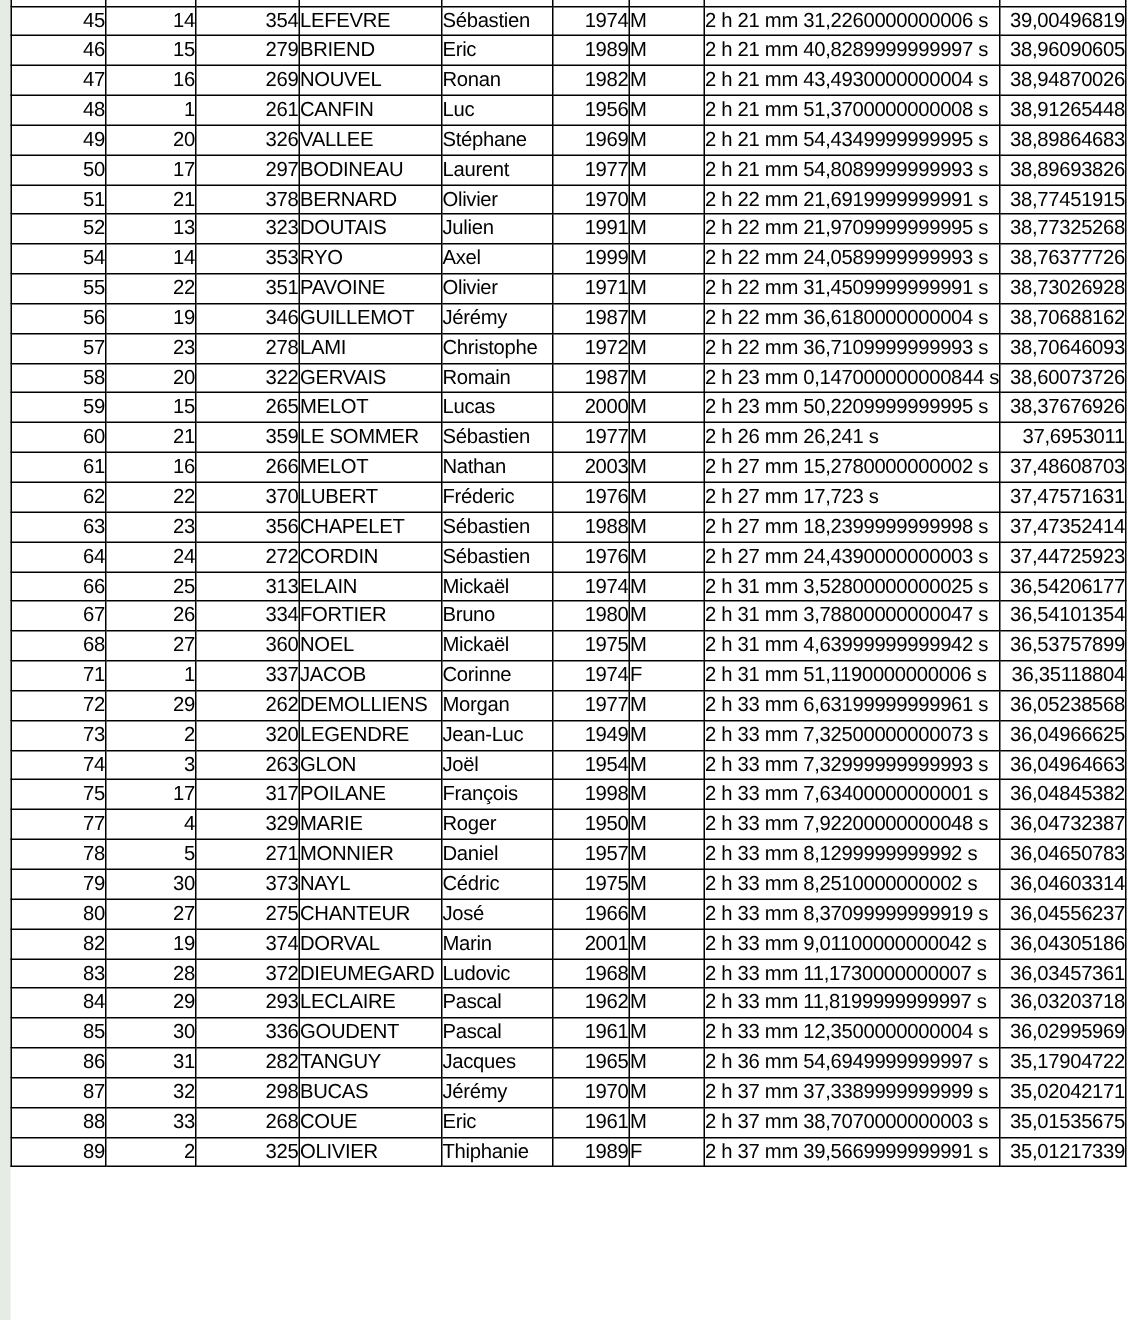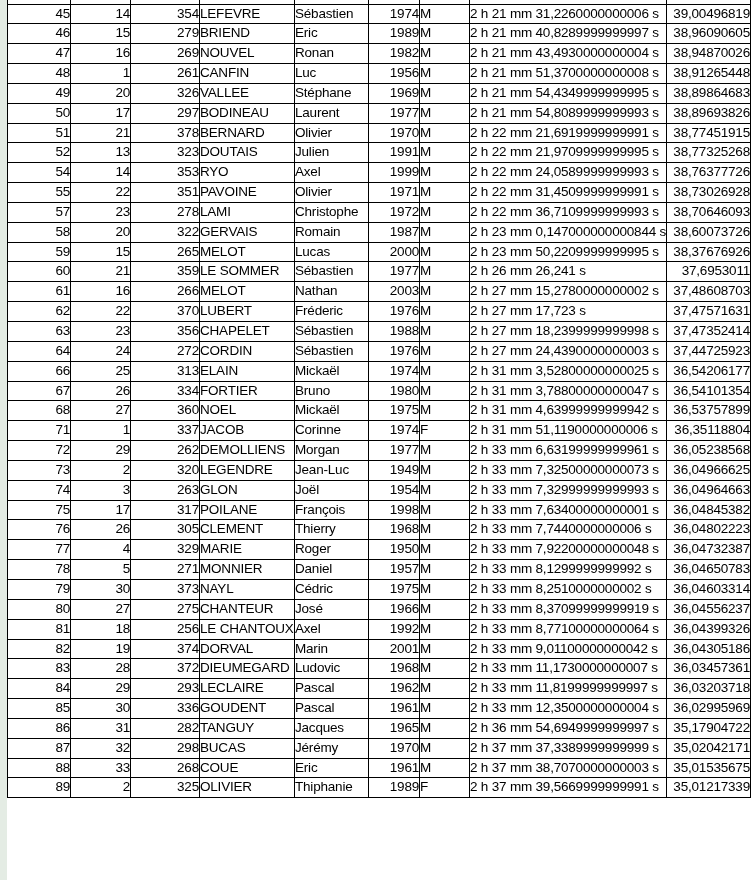--- a/index.html
+++ b/index.html
@@ -185,20 +185,31 @@
           <td class="align-r">22</td>
           <td class="align-r">351</td>
           <td class="align-l">PAVOINE</td>
           <td class="align-l">Olivier</td>
           <td class="align-r">1971</td>
           <td class="align-l">M</td>
           <td class="align-l">2 h 22 mm 31,4509999999991 s</td>
           <td class="align-r">38,73026928</td>
         </tr>
         <tr>
+          <td class="align-r">56</td>
+          <td class="align-r">19</td>
+          <td class="align-r">346</td>
+          <td class="align-l">GUILLEMOT</td>
+          <td class="align-l">Jérémy</td>
+          <td class="align-r">1987</td>
+          <td class="align-l">M</td>
+          <td class="align-l">2 h 22 mm 36,6180000000004 s</td>
+          <td class="align-r">38,70688162</td>
+        </tr>
+        <tr>
           <td class="align-r">57</td>
           <td class="align-r">23</td>
           <td class="align-r">278</td>
           <td class="align-l">LAMI</td>
           <td class="align-l">Christophe</td>
           <td class="align-r">1972</td>
           <td class="align-l">M</td>
           <td class="align-l">2 h 22 mm 36,7109999999993 s</td>
           <td class="align-r">38,70646093</td>
         </tr>
@@ -361,31 +372,20 @@
           <td class="align-r">17</td>
           <td class="align-r">317</td>
           <td class="align-l">POILANE</td>
           <td class="align-l">François</td>
           <td class="align-r">1998</td>
           <td class="align-l">M</td>
           <td class="align-l">2 h 33 mm 7,63400000000001 s</td>
           <td class="align-r">36,04845382</td>
         </tr>
         <tr>
-          <td class="align-r">76</td>
-          <td class="align-r">26</td>
-          <td class="align-r">305</td>
-          <td class="align-l">CLEMENT</td>
-          <td class="align-l">Thierry</td>
-          <td class="align-r">1968</td>
-          <td class="align-l">M</td>
-          <td class="align-l">2 h 33 mm 7,7440000000006 s</td>
-          <td class="align-r">36,04802223</td>
-        </tr>
-        <tr>
           <td class="align-r">77</td>
           <td class="align-r">4</td>
           <td class="align-r">329</td>
           <td class="align-l">MARIE</td>
           <td class="align-l">Roger</td>
           <td class="align-r">1950</td>
           <td class="align-l">M</td>
           <td class="align-l">2 h 33 mm 7,92200000000048 s</td>
           <td class="align-r">36,04732387</td>
         </tr>
@@ -414,31 +414,20 @@
         <tr>
           <td class="align-r">80</td>
           <td class="align-r">27</td>
           <td class="align-r">275</td>
           <td class="align-l">CHANTEUR</td>
           <td class="align-l">José</td>
           <td class="align-r">1966</td>
           <td class="align-l">M</td>
           <td class="align-l">2 h 33 mm 8,37099999999919 s</td>
           <td class="align-r">36,04556237</td>
-        </tr>
-        <tr>
-          <td class="align-r">81</td>
-          <td class="align-r">18</td>
-          <td class="align-r">256</td>
-          <td class="align-l">LE CHANTOUX</td>
-          <td class="align-l">Axel</td>
-          <td class="align-r">1992</td>
-          <td class="align-l">M</td>
-          <td class="align-l">2 h 33 mm 8,77100000000064 s</td>
-          <td class="align-r">36,04399326</td>
         </tr>
         <tr>
           <td class="align-r">82</td>
           <td class="align-r">19</td>
           <td class="align-r">374</td>
           <td class="align-l">DORVAL</td>
           <td class="align-l">Marin</td>
           <td class="align-r">2001</td>
           <td class="align-l">M</td>
           <td class="align-l">2 h 33 mm 9,01100000000042 s</td>

